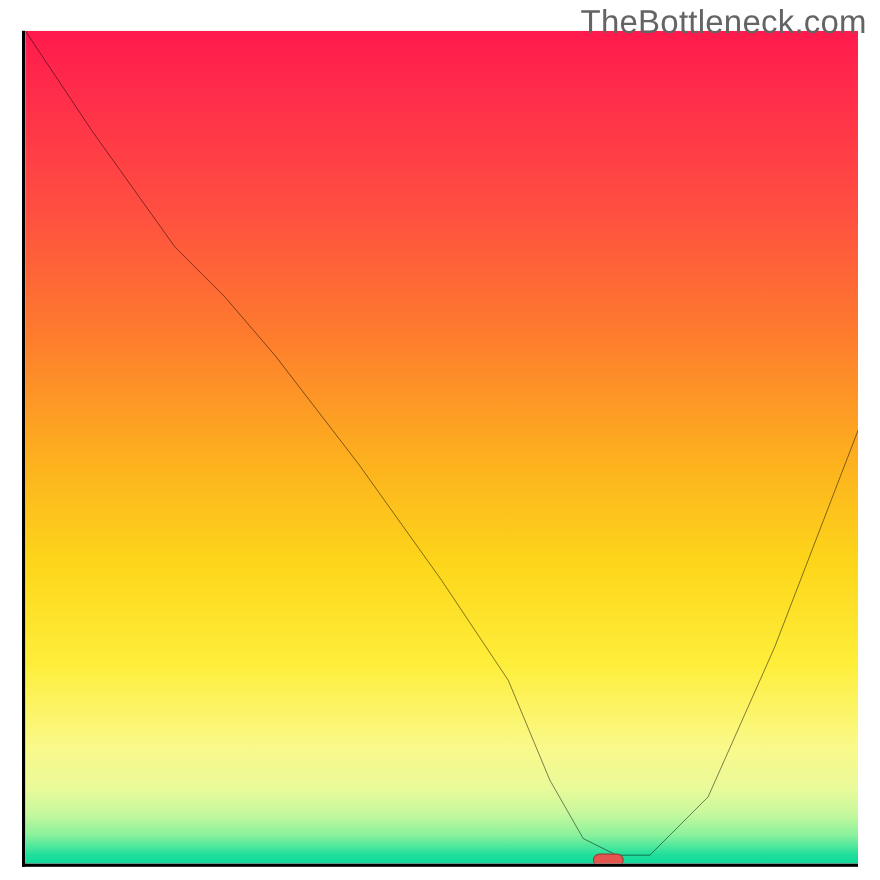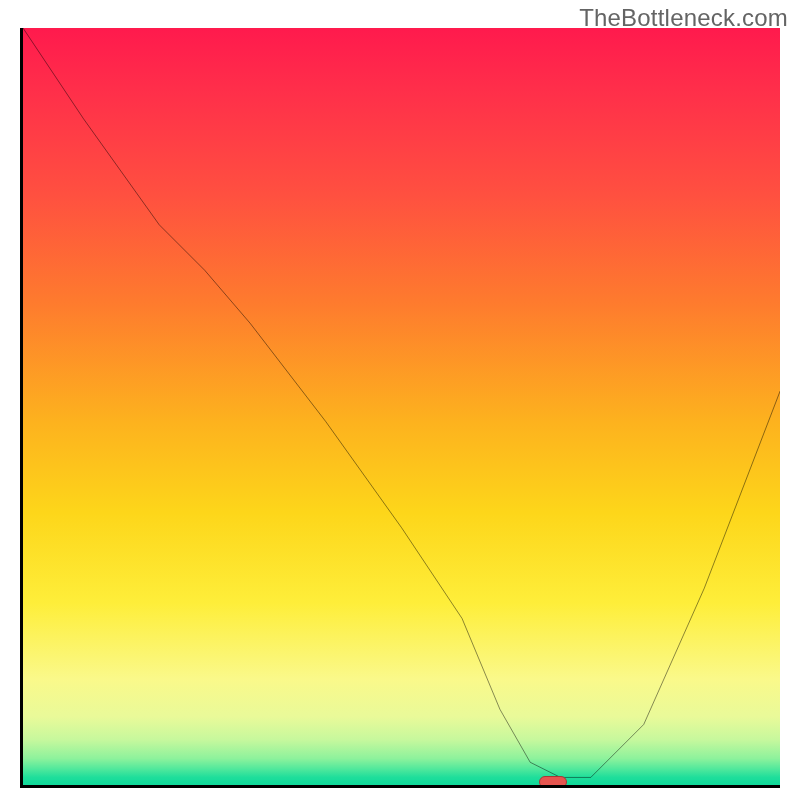--- a/index.html
+++ b/index.html
@@ -14,21 +14,21 @@
   .frame {
     position: relative;
     width: 800px;
     height: 800px;
   }
   .watermark {
     position: absolute;
     top: 4px;
     right: 12px;
     color: #646464;
-    font-size: 24px;
+    font-size: 30px;
     font-weight: 400;
     letter-spacing: 0.2px;
     z-index: 10;
   }
   .plot {
     position: absolute;
     left: 20px;
     top: 28px;
     
     width: 760px;

